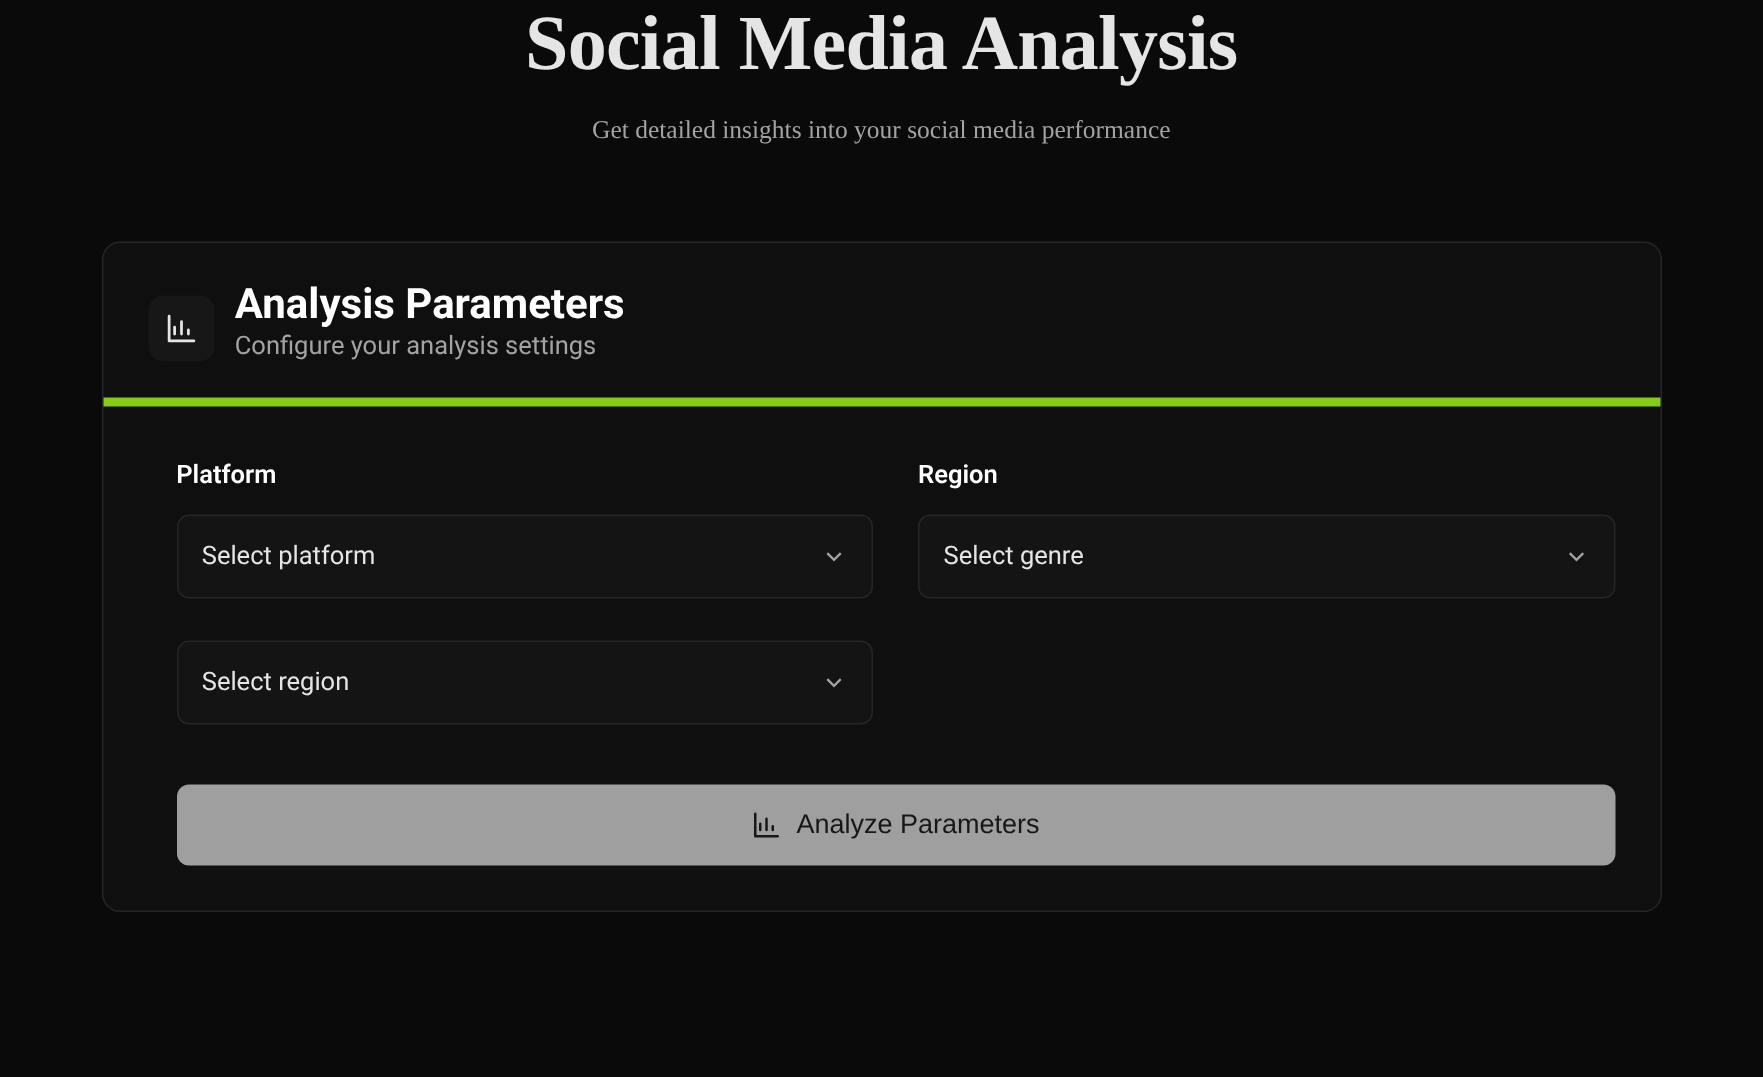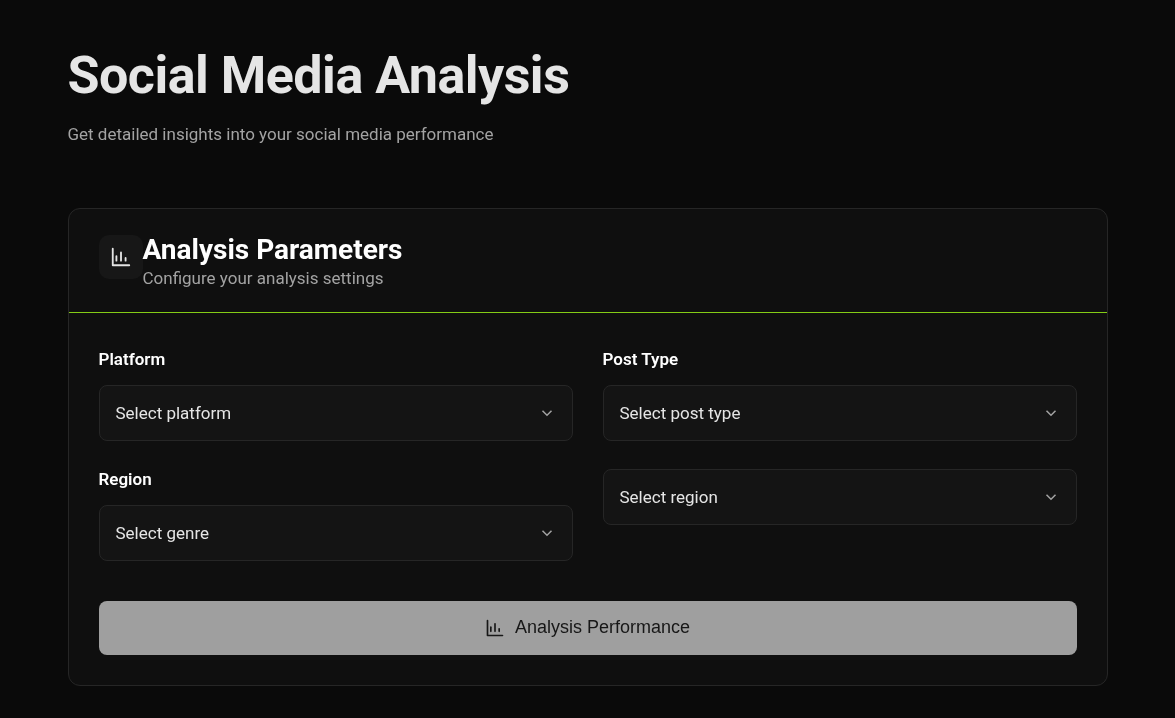--- a/index.html
+++ b/index.html
@@ -17,23 +17,23 @@
       overflow: hidden;
     }
 
     .container {
       max-width: 1080px;
       margin: 0 auto;
       padding: 0 20px;
     }
 
     .header {
-      text-align: left;
-      padding-top: 45px;
+      text-align: center;
       padding-bottom: 30px;
+      font-family: Liberation Serif, serif;
     }
 
     .page-title {
       font-size: 52px;
       font-weight: 700;
       color: #e5e5e5;
       letter-spacing: -0.5px;
       margin-bottom: 18px;
     }
 
@@ -45,23 +45,24 @@
 
     .card {
       background-color: #0f0f0f;
       border: 1px solid #262626;
       border-radius: 12px;
       margin-top: 34px;
     }
 
     .card-header {
       display: flex;
-      align-items: flex-start;
+      align-items: flex-end;
+      gap: 14px;
       padding: 24px 30px 24px 30px;
-      border-bottom: 1px solid #84cc16;
+      border-bottom: 6px solid #84cc16;
     }
 
     .card-icon {
       width: 44px;
       height: 44px;
       background-color: #171717;
       border-radius: 10px;
       display: flex;
       align-items: center;
       justify-content: center;
@@ -88,20 +89,21 @@
     }
 
     .card-subtitle {
       font-size: 17px;
       color: #a3a3a3;
       margin-top: 1px;
     }
 
     .card-body {
       padding: 36px 30px 30px 30px;
+      margin-left: 19px;
     }
 
     .form-grid {
       display: grid;
       grid-template-columns: 1fr 1fr;
       gap: 28px 30px;
       margin-bottom: 40px;
     }
 
     .form-field {
@@ -196,29 +198,20 @@
         <div class="form-field">
           <label class="field-label">Platform</label>
           <div class="select-wrapper">
             <span class="select-value">Select platform</span>
             <svg class="chevron-icon" viewBox="0 0 24 24">
               <polyline points="6 9 12 15 18 9"></polyline>
             </svg>
           </div>
         </div>
 
-        <div class="form-field">
-          <label class="field-label">Post Type</label>
-          <div class="select-wrapper">
-            <span class="select-value">Select post type</span>
-            <svg class="chevron-icon" viewBox="0 0 24 24">
-              <polyline points="6 9 12 15 18 9"></polyline>
-            </svg>
-          </div>
-        </div>
 
         <div class="form-field">
           <label class="field-label">Region</label>
           <div class="select-wrapper">
             <span class="select-value">Select genre</span>
             <svg class="chevron-icon" viewBox="0 0 24 24">
               <polyline points="6 9 12 15 18 9"></polyline>
             </svg>
           </div>
         </div>
@@ -234,17 +227,17 @@
 
       </div>
 
       <button class="analyze-button">
         <svg viewBox="0 0 24 24" fill="none" stroke-width="2" stroke-linecap="round" stroke-linejoin="round">
           <path d="M3 3v18h18"></path>
           <path d="M7 16v-5"></path>
           <path d="M12 16v-9"></path>
           <path d="M17 16v-3"></path>
         </svg>
-        <span>Analysis Performance</span>
+        <span>Analyze Parameters</span>
       </button>
     </div>
   </div>
 </div>
 
 </body></html>

